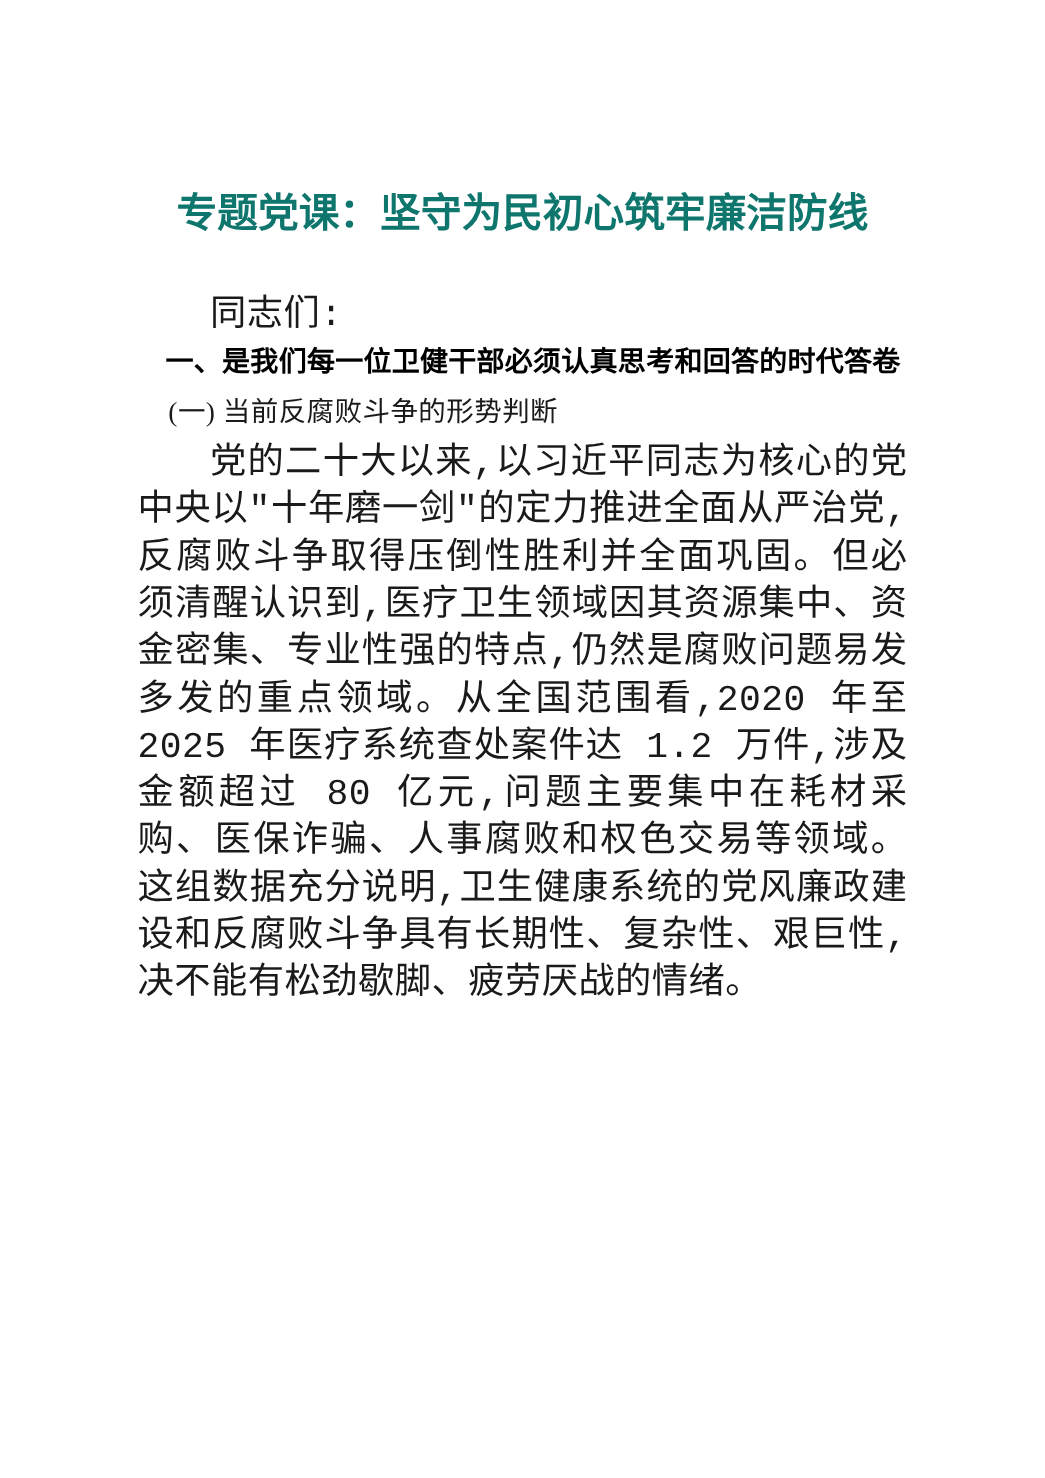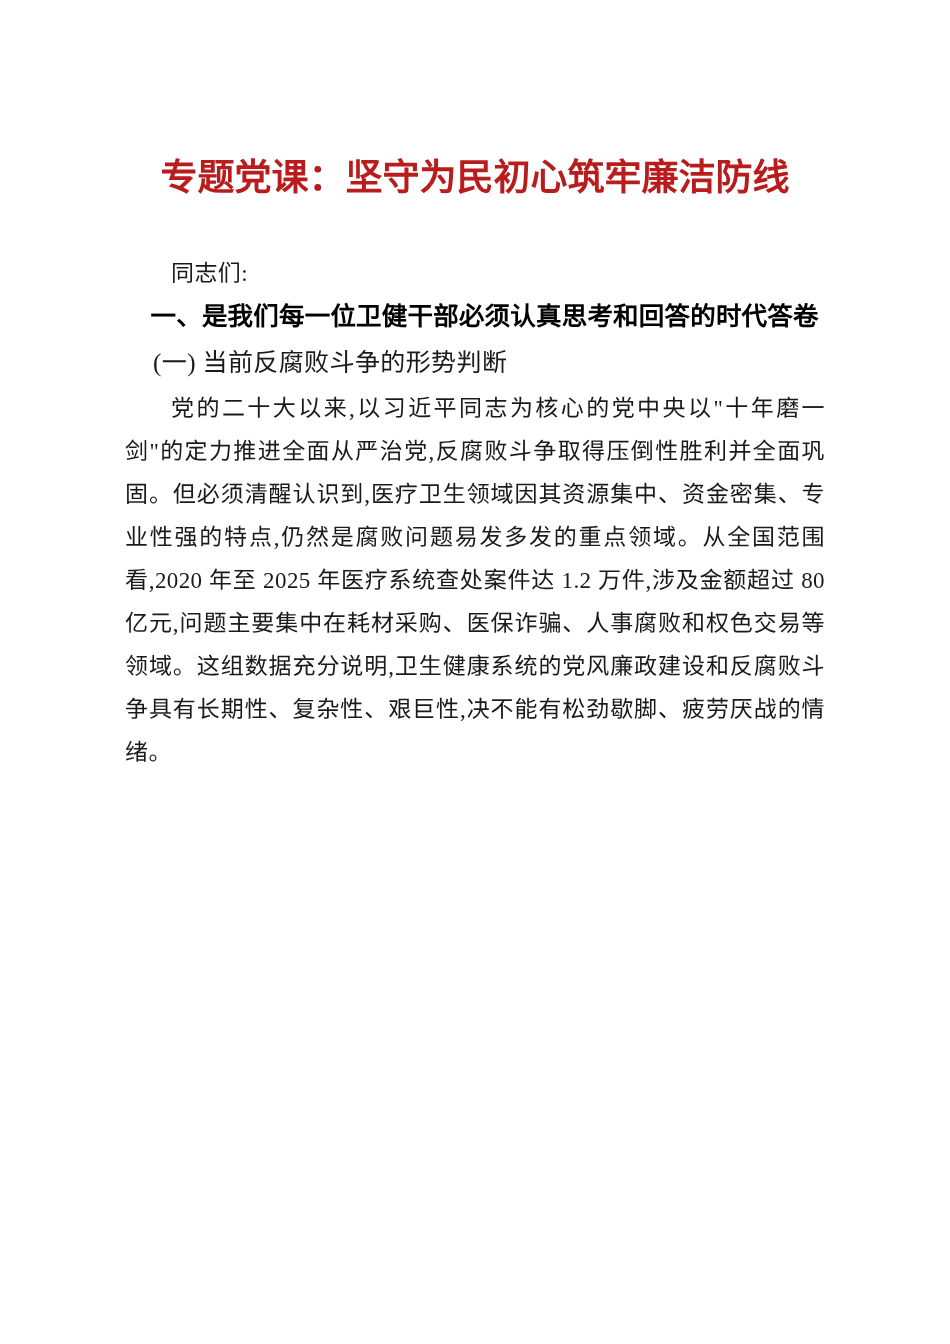--- a/index.html
+++ b/index.html
@@ -29,49 +29,49 @@
 
   .content {
     position: absolute;
     left: 125px;
     top: 0;
     width: 700px;
   }
 
   
   .doc-title {
-    margin: 0;
+    margin: 13px;
     padding-top: 155px;
     text-align: center;
-    font-family: Liberation Mono, monospace;
+    font-family: Liberation Sans, sans-serif;
     font-weight: bold;
     font-size: 37px;
     line-height: 51px;
     letter-spacing: 0px;
-    color: #b91c1c;
+    color: #0f766e;
   }
   .doc-title .tline {
     display: block;
     white-space: nowrap;
   }
 
   
   .body-block {
     margin-top: 46px;
   }
 
   p.para {
     margin: 0;
-    font-size: 23px;
+    font-size: 33px;
     line-height: 43px;
     text-align: justify;
     text-justify: inter-ideograph;
     letter-spacing: 0.4px;
     color: #1a1a1a;
-    font-family: Liberation Serif, serif;
+    font-family: Liberation Mono, monospace;
   }
   p.indent {
     text-indent: 2em;
   }
 
   h2.section-heading {
     margin: 0;
     font-family: "DejaVu Sans", "Liberation Sans", sans-serif;
     font-weight: bold;
     font-size: 25.5px;

